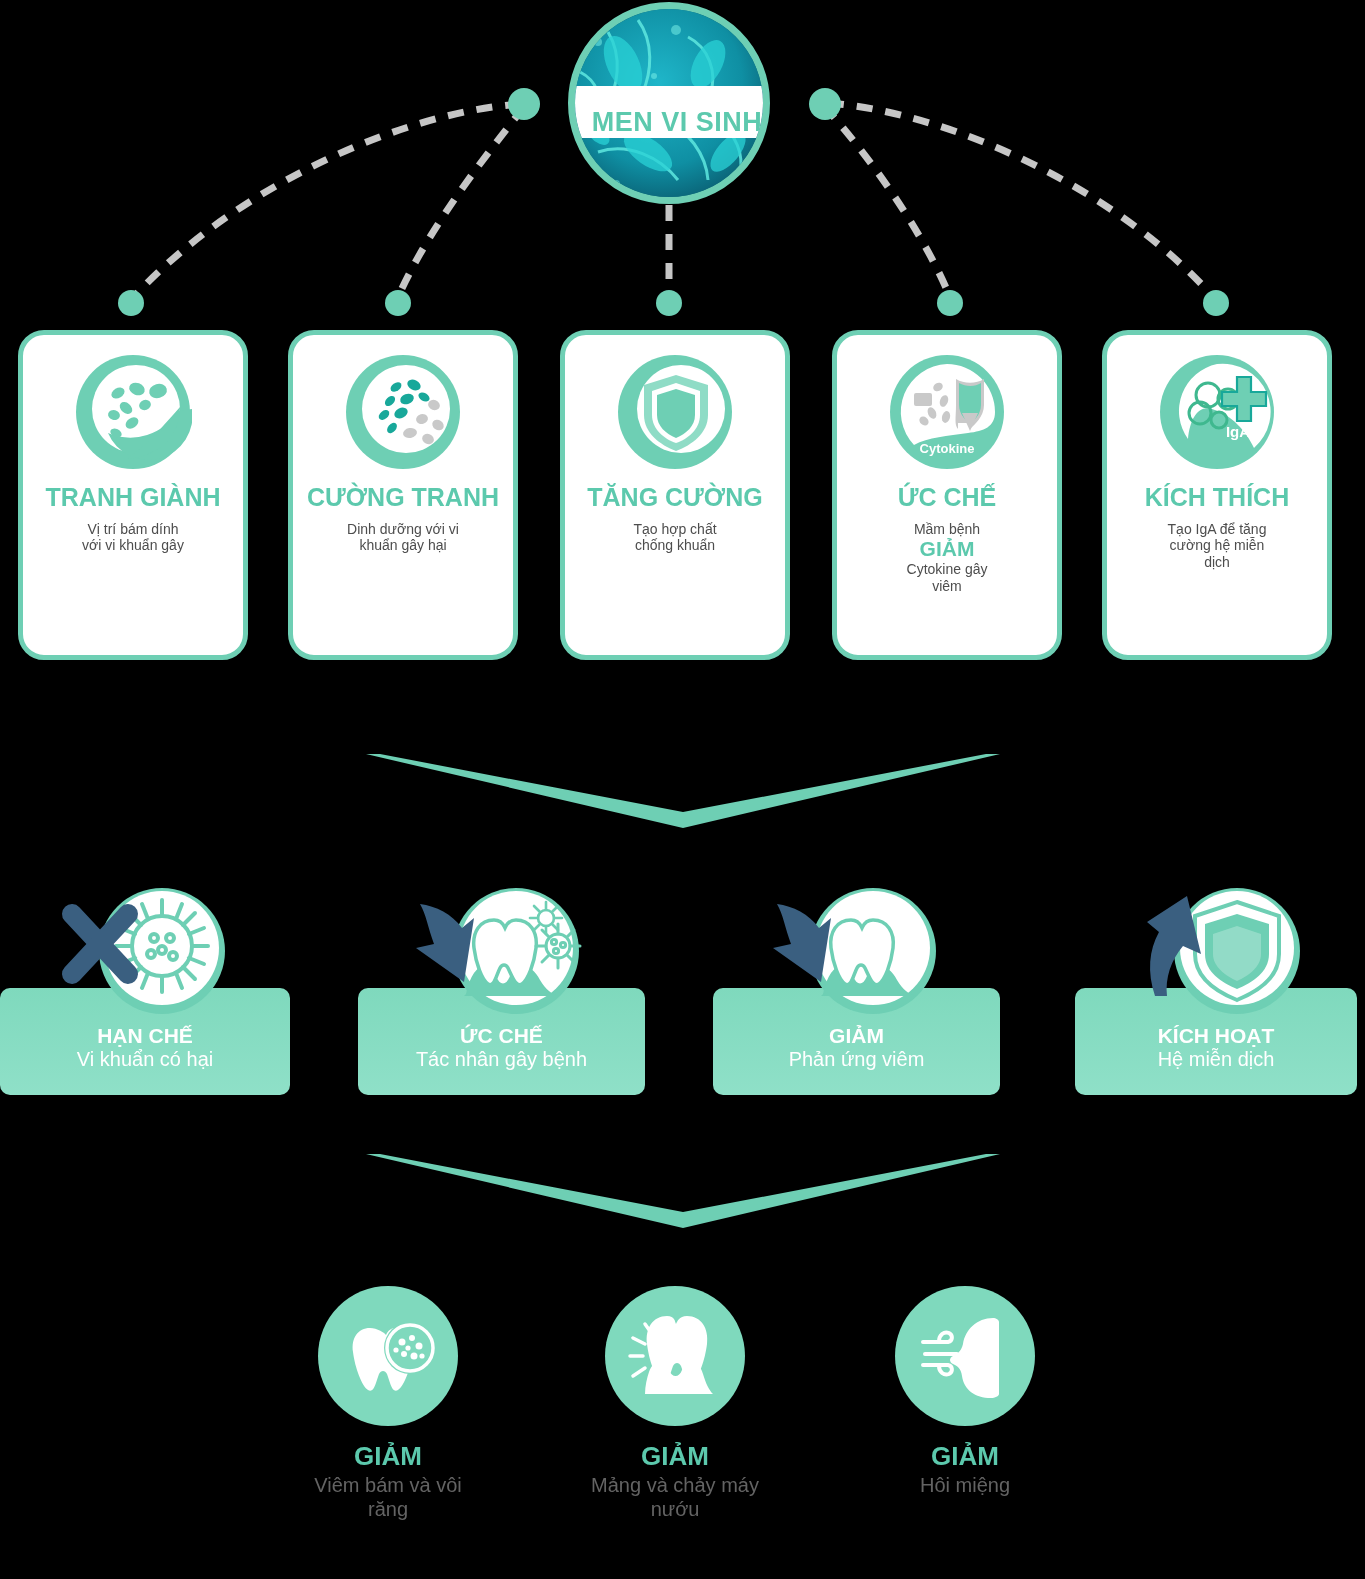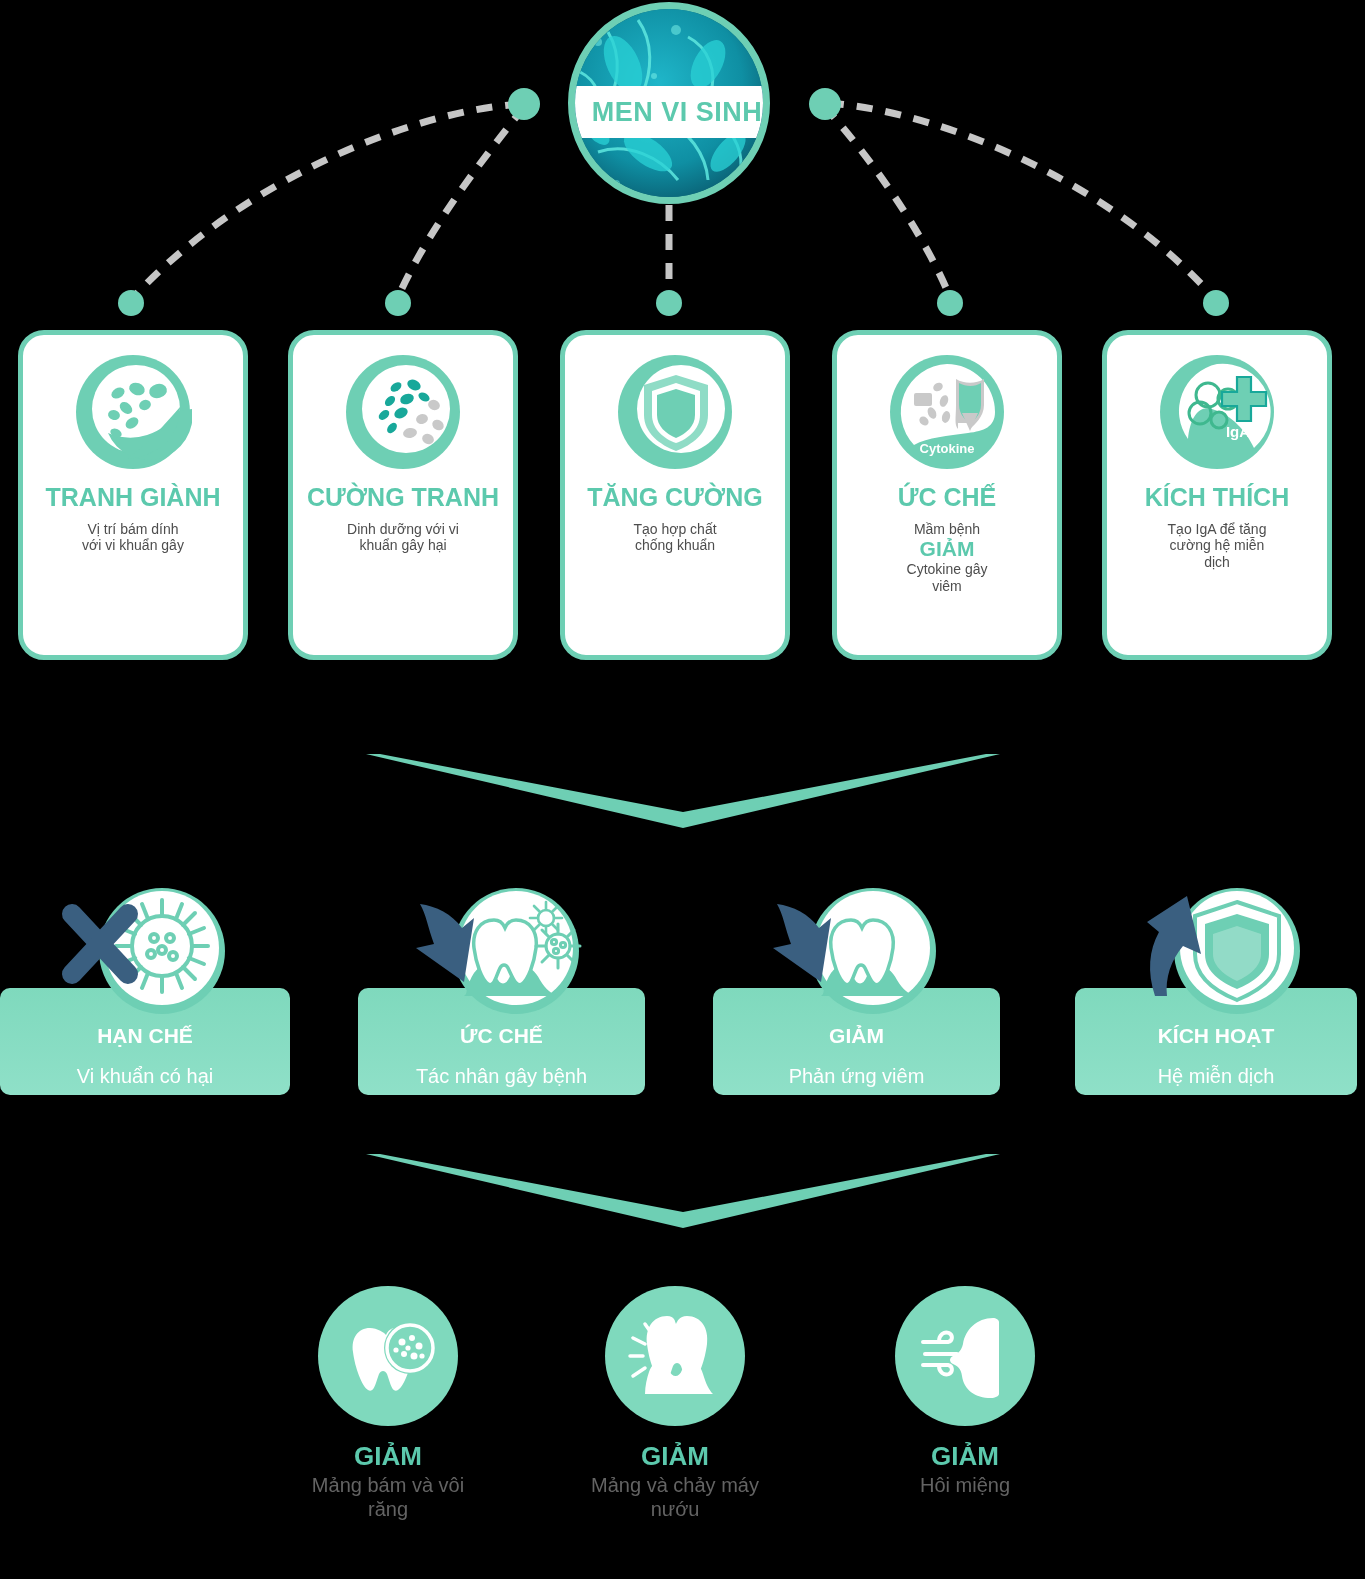--- a/index.html
+++ b/index.html
@@ -45,21 +45,21 @@
     left: -7px; top: -7px;
     width: 202px; height: 202px;
     border-radius: 50%;
   }
   #hero-band {
     position: absolute;
     left: -7px; top: 77px;
     width: 218px; height: 52px;
     background: #ffffff;
     display: flex;
-    align-items: center;
+    align-items: flex-end;
     justify-content: center;
   }
   #hero-band span {
     color: #5cc9ad;
     font-size: 27px;
     font-weight: bold;
     letter-spacing: 0.5px;
     white-space: nowrap;
   }
 
@@ -124,21 +124,20 @@
   .r2-title {
     color: #ffffff;
     font-size: 21px;
     font-weight: bold;
     line-height: 1.12;
   }
   .r2-desc {
     color: #ffffff;
     font-size: 20px;
     line-height: 1.18;
-    margin-top: 17px;
   }
   .r2-icon {
     position: absolute;
     top: -100px;
     width: 190px; height: 130px;
   }
 
   
   .r3 {
     position: absolute;
@@ -467,21 +466,21 @@
           <circle cx="94" cy="52" r="3"></circle>
         <circle cx="101" cy="60" r="3.5"></circle>
           <circle cx="86" cy="68" r="3"></circle>
         <circle cx="96" cy="70" r="3.5"></circle>
           <circle cx="78" cy="64" r="2.6"></circle>
         <circle cx="104" cy="70" r="2.6"></circle>
           <circle cx="90" cy="62" r="2.6"></circle>
       </g>
     </svg>
     <div class="r3-title">GIẢM</div>
-    <div class="r3-desc" style="white-space:pre-line">Mảng bám và vôi
+    <div class="r3-desc" style="white-space:pre-line">Viêm bám và vôi
 răng</div>
   </div>
 
   <div class="r3" style="left:560px;">
     <svg class="r3-circle" viewBox="0 0 140 140">
       <circle cx="70" cy="70" r="70" fill="#7fd9bd"></circle>
       <path d="M62,30 C48,30 40,42 42,58 C44,74 50,92 57,96 C63,100 65,88 68,80 C70,76 74,76 76,80 C79,88 81,100 87,96 C94,92 100,74 102,58 C104,42 96,30 82,30 C74,30 72,36 71,38 C70,36 70,30 62,30 Z" fill="#ffffff"></path>
       <path d="M44,86 C48,74 58,72 64,84 C67,92 74,92 77,84 C83,72 94,74 98,88 C101,98 104,104 108,108 L40,108 C40,100 42,92 44,86 Z" fill="#ffffff"></path>
       <g stroke="#ffffff" stroke-width="3.5" stroke-linecap="round" fill="none">
         <path d="M40,58 L28,52"></path>

